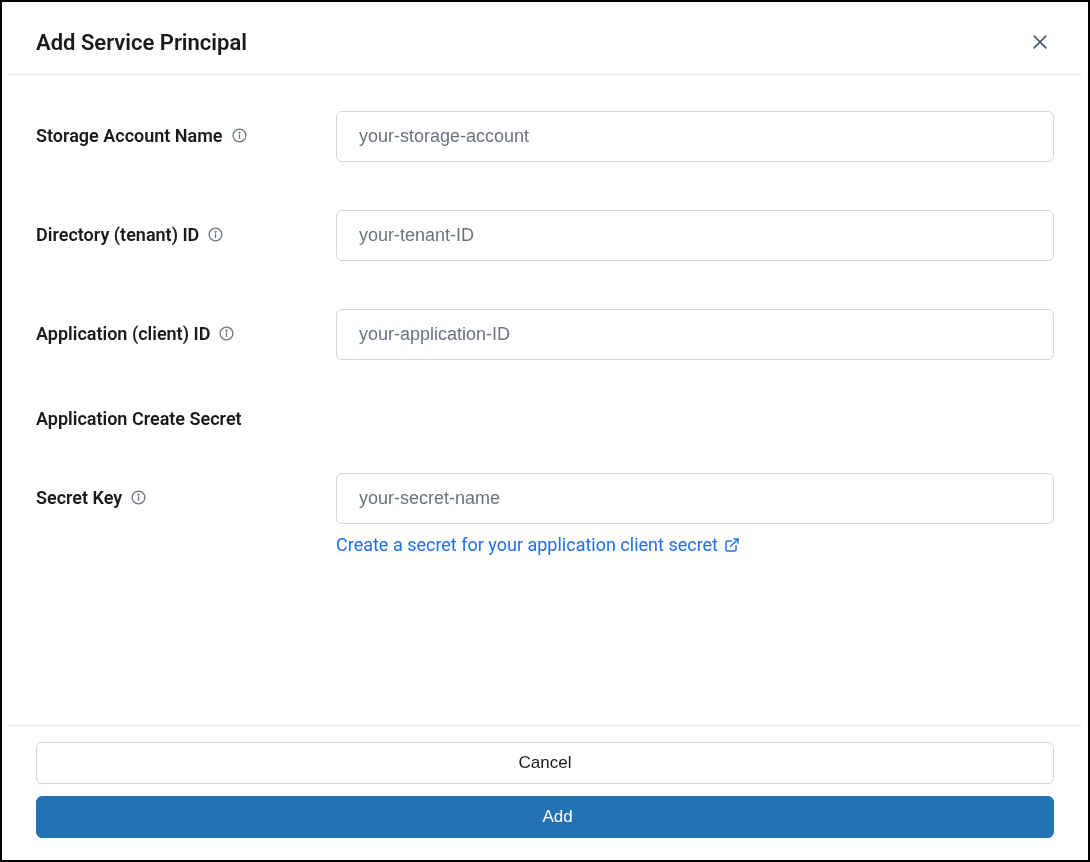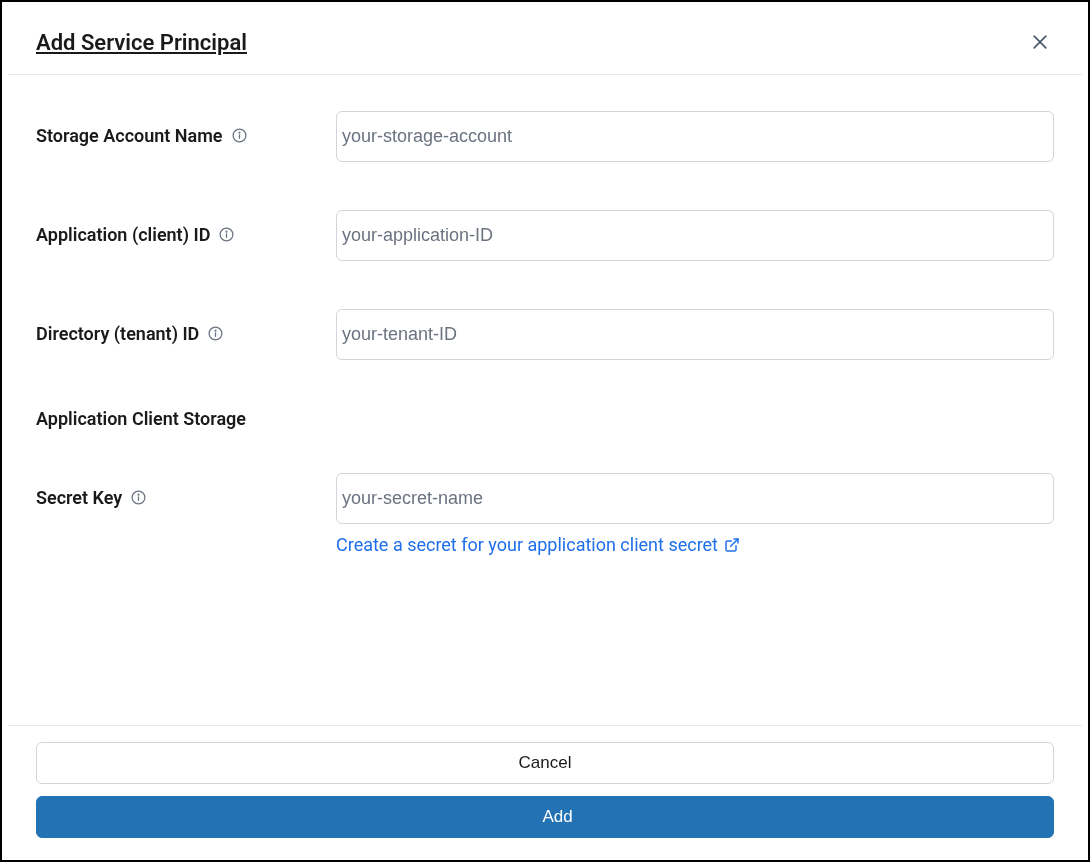--- a/index.html
+++ b/index.html
@@ -26,21 +26,20 @@
       display: flex;
       justify-content: space-between;
       align-items: center;
       padding: 20px 28px 18px 28px;
       border-bottom: 1px solid #e8e8e8;
     }
     .modal-title {
       font-size: 22px;
       font-weight: 600;
       color: #1a1a1a;
-      text-decoration: underline;
     }
     .close-btn {
       background: none;
       border: none;
       cursor: pointer;
       padding: 4px;
       color: #4a5568;
       display: flex;
       align-items: center;
       justify-content: center;
@@ -87,21 +86,21 @@
       width: 17px;
       height: 17px;
       flex-shrink: 0;
       color: #6b7280;
     }
     .form-input-col {
       flex: 1;
     }
     .text-input {
       width: 100%;
-      padding: 14px 5px;
+      padding: 14px 22px;
       font-size: 18px;
       color: #374151;
       background: #fff;
       border: 1px solid #d1d5db;
       border-radius: 6px;
       outline: none;
     }
     .text-input::placeholder {
       color: #6b7280;
     }
@@ -172,48 +171,48 @@
           <circle cx="12" cy="8" r="0.6" fill="currentColor"></circle>
         </svg>
       </div>
       <div class="form-input-col">
         <input type="text" class="text-input" placeholder="your-storage-account" style="">
       </div>
     </div>
 
     <div class="form-row">
       <div class="form-label-col">
+        <span class="form-label">Directory (tenant) ID</span>
+        <svg class="info-icon" viewBox="0 0 24 24" fill="none" stroke="currentColor" stroke-width="1.8">
+          <circle cx="12" cy="12" r="9"></circle>
+          <line x1="12" y1="11" x2="12" y2="16" stroke-linecap="round"></line>
+          <circle cx="12" cy="8" r="0.6" fill="currentColor"></circle>
+        </svg>
+      </div>
+      <div class="form-input-col">
+        <input type="text" class="text-input" placeholder="your-tenant-ID" style="">
+      </div>
+    </div>
+
+    <div class="form-row">
+      <div class="form-label-col">
         <span class="form-label">Application (client) ID</span>
         <svg class="info-icon" viewBox="0 0 24 24" fill="none" stroke="currentColor" stroke-width="1.8">
           <circle cx="12" cy="12" r="9"></circle>
           <line x1="12" y1="11" x2="12" y2="16" stroke-linecap="round"></line>
           <circle cx="12" cy="8" r="0.6" fill="currentColor"></circle>
         </svg>
       </div>
       <div class="form-input-col">
         <input type="text" class="text-input" placeholder="your-application-ID" style="">
       </div>
     </div>
 
-    <div class="form-row">
-      <div class="form-label-col">
-        <span class="form-label">Directory (tenant) ID</span>
-        <svg class="info-icon" viewBox="0 0 24 24" fill="none" stroke="currentColor" stroke-width="1.8">
-          <circle cx="12" cy="12" r="9"></circle>
-          <line x1="12" y1="11" x2="12" y2="16" stroke-linecap="round"></line>
-          <circle cx="12" cy="8" r="0.6" fill="currentColor"></circle>
-        </svg>
-      </div>
-      <div class="form-input-col">
-        <input type="text" class="text-input" placeholder="your-tenant-ID" style="">
-      </div>
-    </div>
-
     <div class="section-label-row">
-      <span class="section-label">Application Client Storage</span>
+      <span class="section-label">Application Create Secret</span>
     </div>
 
 
     <div class="form-row with-help">
       <div class="form-label-col">
         <span class="form-label">Secret Key</span>
         <svg class="info-icon" viewBox="0 0 24 24" fill="none" stroke="currentColor" stroke-width="1.8">
           <circle cx="12" cy="12" r="9"></circle>
           <line x1="12" y1="11" x2="12" y2="16" stroke-linecap="round"></line>
           <circle cx="12" cy="8" r="0.6" fill="currentColor"></circle>

